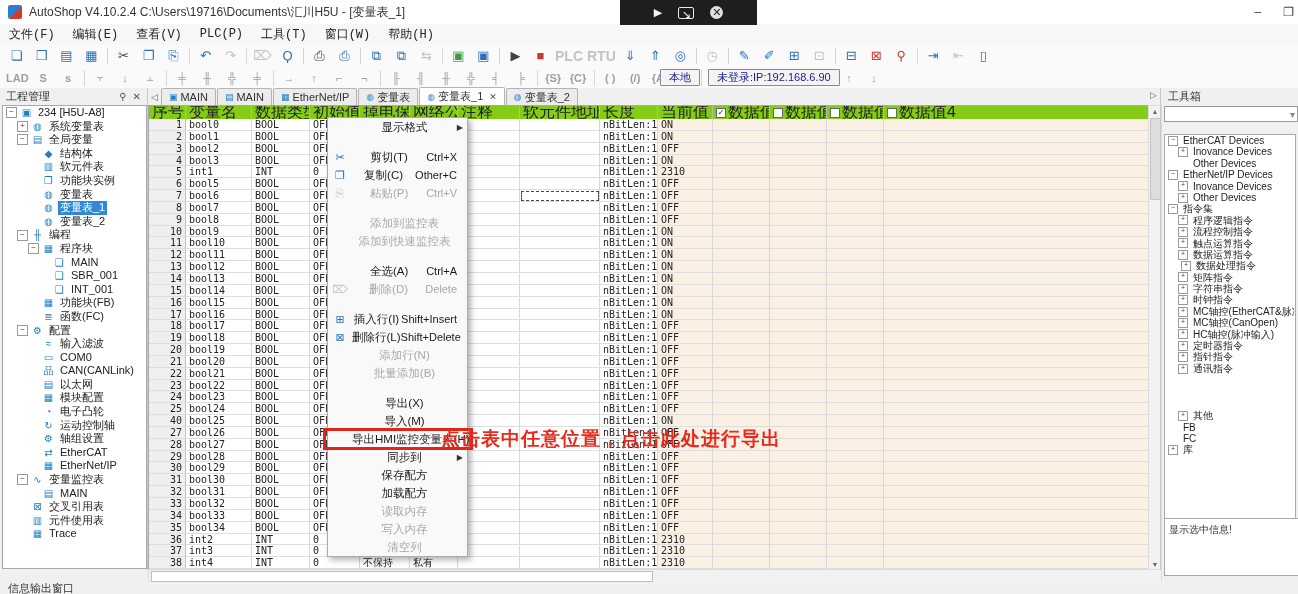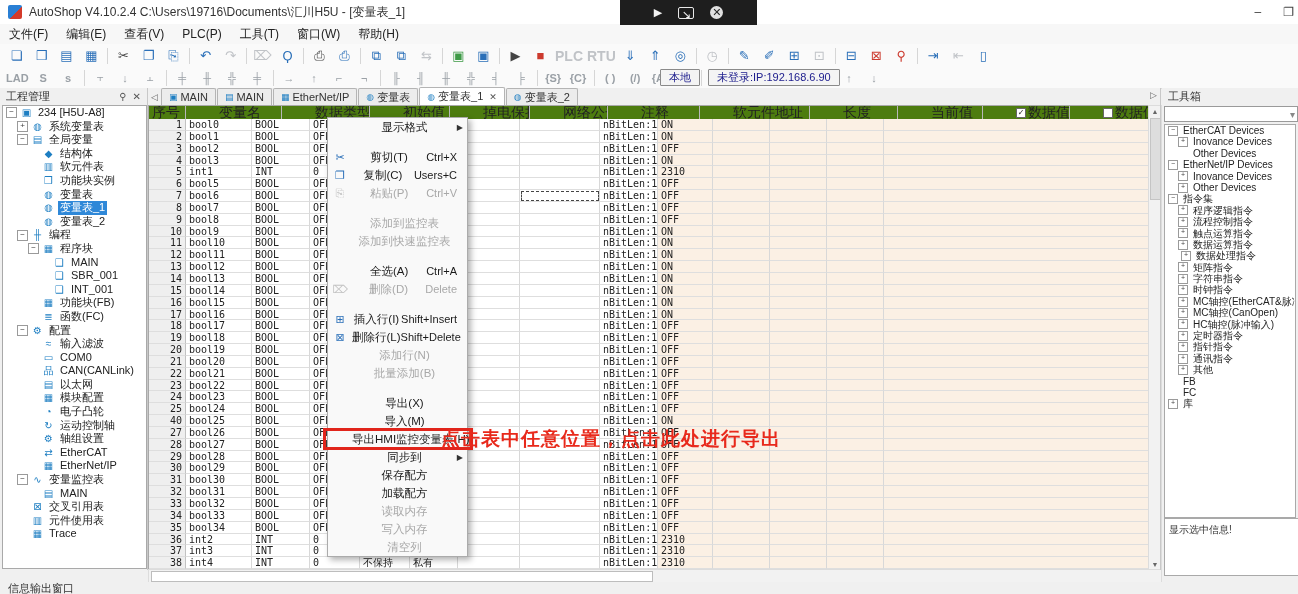--- a/index.html
+++ b/index.html
@@ -15,21 +15,21 @@
   #wincontrols{position:absolute;right:4px;top:0;height:24px;display:flex;align-items:center;gap:22px;color:#444;font-size:12px;}
   #overlaybar{left:620px;top:0;width:137px;height:25px;background:#1e1e1e;display:flex;align-items:center;
               justify-content:center;gap:16px;color:#f2f2f2;z-index:60;}
   #overlaybar .ovi{font-size:11px;line-height:13px;cursor:default;}
   .ov-resize{display:inline-block;width:14px;height:10px;border:1px solid #e8e8e8;border-radius:2px;
              font-size:7px;text-align:center;line-height:9px;}
   .ov-close{display:inline-block;width:13px;height:13px;border-radius:50%;background:#e0e0e0;color:#1e1e1e;
             font-size:9px;line-height:13px;text-align:center;font-weight:bold;}
   
   #menubar{left:0;top:24px;width:1298px;height:20px;background:#f7f7f7;display:flex;align-items:flex-end;
-           font-size:12px;color:#222;border-bottom:1px solid #ececec;}
+           font-size:12px;color:#222;border-bottom:1px solid #ececec;font-family:Liberation Mono, monospace;}
   #menubar .menu-item{padding:0 9px;height:100%;display:flex;align-items:center;}
   
   #tb1{left:0;top:44px;width:1298px;height:23px;background:#fafafa;display:flex;align-items:center;padding-left:4px;border-bottom:1px solid #eee;}
   #tb2{left:0;top:67px;width:1298px;height:21px;background:#fafafa;display:flex;align-items:center;padding-left:4px;border-bottom:1px solid #dcdcdc;}
   .tbtn{display:inline-flex;align-items:center;justify-content:center;min-width:21px;height:20px;margin:0 1px;
         font-size:13px;color:#2a6fb8;border:1px solid transparent;border-radius:2px;}
   #tb2 .tbtn{height:17px;font-size:11px;color:#9aa0a6;}
   .tbtn.d{color:#c0c3c7;}
   .tbtn.c-red{color:#cc3a2e;} .tbtn.c-green{color:#3e9a46;} .tbtn.c-dark{color:#444;}
   .tbtn.txt{font-size:14px;font-weight:bold;letter-spacing:0;}
@@ -56,21 +56,21 @@
        background:#ececec;color:#333;margin-right:1px;border-radius:2px 2px 0 0;white-space:nowrap;}
   .tab.active{background:#fff;height:17px;}
   .tab .tico{font-size:9px;margin-right:3px;color:#1d7ec2;}
   .tab .tclose{margin-left:6px;font-size:9px;color:#555;display:none;}
   .tab.closable .tclose{display:inline;}
   .tab-nav{font-size:9px;color:#666;padding:0 3px;align-self:center;}
   #tabnav-right{position:absolute;right:0;top:2px;}
   
   #tablewrap{left:148px;top:105px;width:1000px;height:464px;background:#fff;border:1px solid #a9a9a9;overflow:hidden;}
   .tgrid{display:grid;grid-template-columns:37px 66px 58px 50px 50px 48px 62px 80px 58px 55px 57px 57px 57px 1fr;}
-  #thead{height:13px;background:#4d7c0f;font-size:14px;gap:30px;}
+  #thead{height:13px;background:#84cc16;font-size:16px;}
   #thead .hc{border-right:1px solid #b8b8b8;border-bottom:1px solid #9a9a9a;padding:0 3px;display:flex;align-items:center;
              white-space:nowrap;overflow:hidden;height:13px;}
   .cb{display:none;width:8px;height:8px;border:1px solid #666;background:#fff;margin-right:2px;flex:0 0 auto;
       font-size:8px;line-height:8px;text-align:center;color:#222;}
   .hc.checkbox .cb{display:inline-block;}
   .hc.checked .cb::after{content:"✓";}
   #tbody{font-family:"DejaVu Sans Mono","Liberation Mono",monospace;font-size:10px;}
   .trow{display:grid;grid-template-columns:37px 66px 58px 50px 50px 48px 62px 80px 58px 55px 57px 57px 57px 1fr;height:11.85px;}
   .trow .c{border-right:1px solid #d8d8d8;border-bottom:1px solid #dedede;line-height:11px;padding:0 3px;
            white-space:nowrap;overflow:hidden;background:#fff;}
@@ -81,21 +81,21 @@
   #vscroll{left:1148px;top:105px;width:12px;height:464px;background:#f2f2f2;border:1px solid #dcdcdc;font-size:7px;color:#666;}
   #vscroll .arr{height:11px;text-align:center;line-height:11px;}
   #vscroll .thumb{position:absolute;left:1px;top:12px;width:9px;height:80px;background:#dddddd;border:1px solid #c4c4c4;}
   #vscroll .arr.bottom{position:absolute;bottom:0;width:100%;}
   #hscroll{left:148px;top:569px;width:1012px;height:12px;background:#f2f2f2;border:1px solid #dcdcdc;}
   #hscroll .thumb{position:absolute;left:2px;top:1px;width:500px;height:9px;background:#fff;border:1px solid #bdbdbd;}
   
   #rightpanel{left:1162px;top:88px;width:136px;height:482px;background:#f0f0f0;}
   #toolbox-search{position:absolute;left:2px;top:18px;width:128px;height:14px;border:1px solid #9a9a9a;background:#fff;
                   font-size:10px;display:flex;align-items:center;justify-content:flex-end;color:#888;padding:0 2px;}
-  #toolboxtree{position:absolute;left:2px;top:36px;width:130px;height:392px;background:#fff;border:1px solid #a9a9a9;
+  #toolboxtree{position:absolute;left:2px;top:46px;width:130px;height:392px;background:#fff;border:1px solid #a9a9a9;
                overflow:hidden;font-size:10px;}
   #toolboxtree .titem{height:11.4px;line-height:11.4px;font-size:10px;}
   #toolboxtree .titem .exp{width:8px;height:8px;font-size:7px;line-height:6px;margin-right:3px;}
   #toolbox-info{position:absolute;left:2px;top:430px;width:130px;height:48px;background:#fff;border:1px solid #a9a9a9;
                 font-size:10px;padding:4px 4px;color:#333;}
   
   #statusbar{left:0;top:582px;width:1298px;height:12px;background:#f0f0f0;font-size:11px;color:#333;
              display:flex;align-items:center;padding-left:8px;}
   
   #ctxmenu{left:327px;top:117px;width:139px;background:#f9f9f9;border:1px solid #ababab;
@@ -1394,21 +1394,21 @@
         <span class="tl">定时器指令</span>
       </div>
       <div class="titem" style="padding-left: 13px;">
         <span class="exp">+</span>
         <span class="tl">指针指令</span>
       </div>
       <div class="titem" style="padding-left: 13px;">
         <span class="exp">+</span>
         <span class="tl">通讯指令</span>
       </div>
-      <div class="titem" style="padding-left: 13px;">
+      <div class="titem" style="padding-left: 13px; margin-top: 36px;">
         <span class="exp">+</span>
         <span class="tl">其他</span>
       </div>
       <div class="titem" style="padding-left: 3px;">
         <span class="exp"></span>
         <span class="tl">FB</span>
       </div>
       <div class="titem" style="padding-left: 3px;">
         <span class="exp"></span>
         <span class="tl">FC</span>
@@ -1431,21 +1431,21 @@
       <span class="mi-sc"></span>
       <span class="mi-ar">▶</span>
     </div><span class="msep"></span><div class="mi">
       <span class="mi-ic">✂</span>
       <span class="mi-lb">剪切(T)</span>
       <span class="mi-sc">Ctrl+X</span>
 
     </div><div class="mi">
       <span class="mi-ic">❐</span>
       <span class="mi-lb">复制(C)</span>
-      <span class="mi-sc">Users+C</span>
+      <span class="mi-sc">Other+C</span>
 
     </div><div class="mi disabled">
       <span class="mi-ic">⎘</span>
       <span class="mi-lb">粘贴(P)</span>
       <span class="mi-sc">Ctrl+V</span>
 
     </div><span class="msep"></span><div class="mi disabled">
       <span class="mi-ic"></span>
       <span class="mi-lb">添加到监控表</span>
       <span class="mi-sc"></span>

